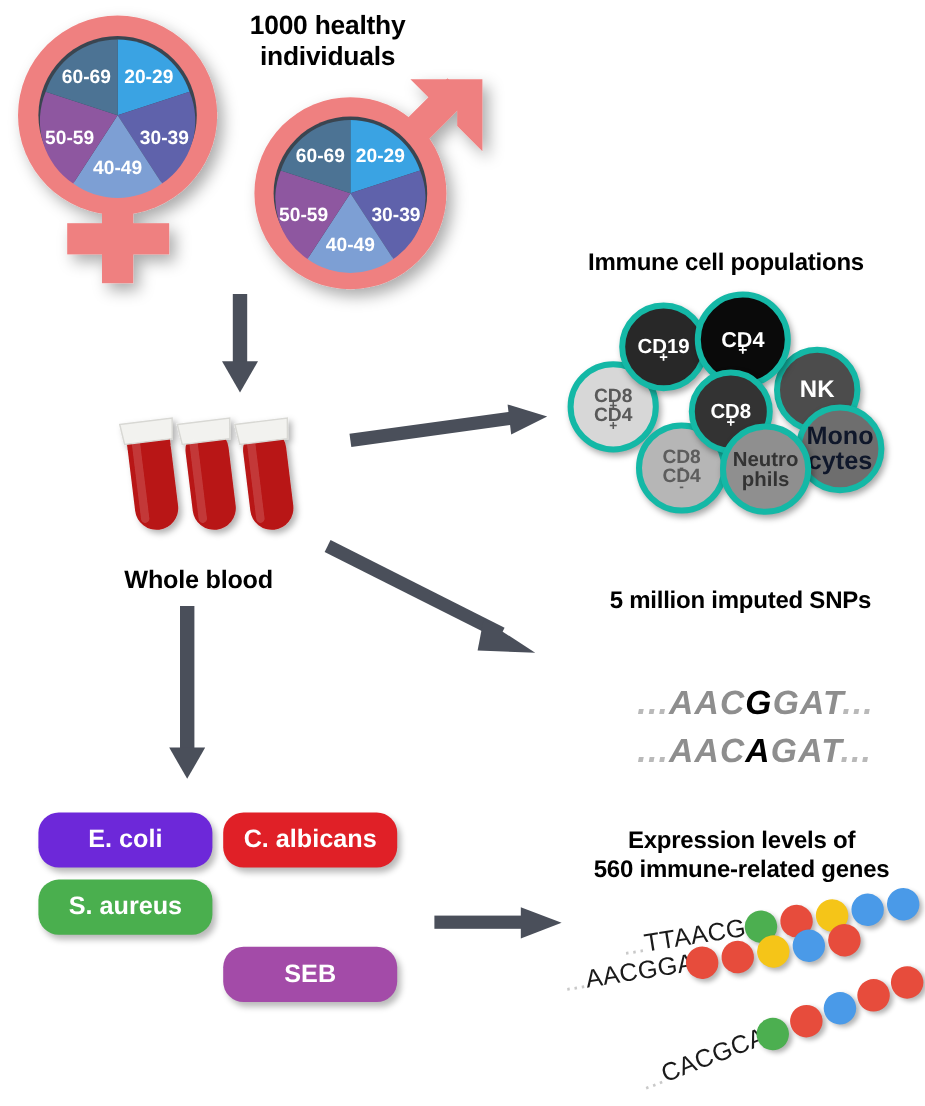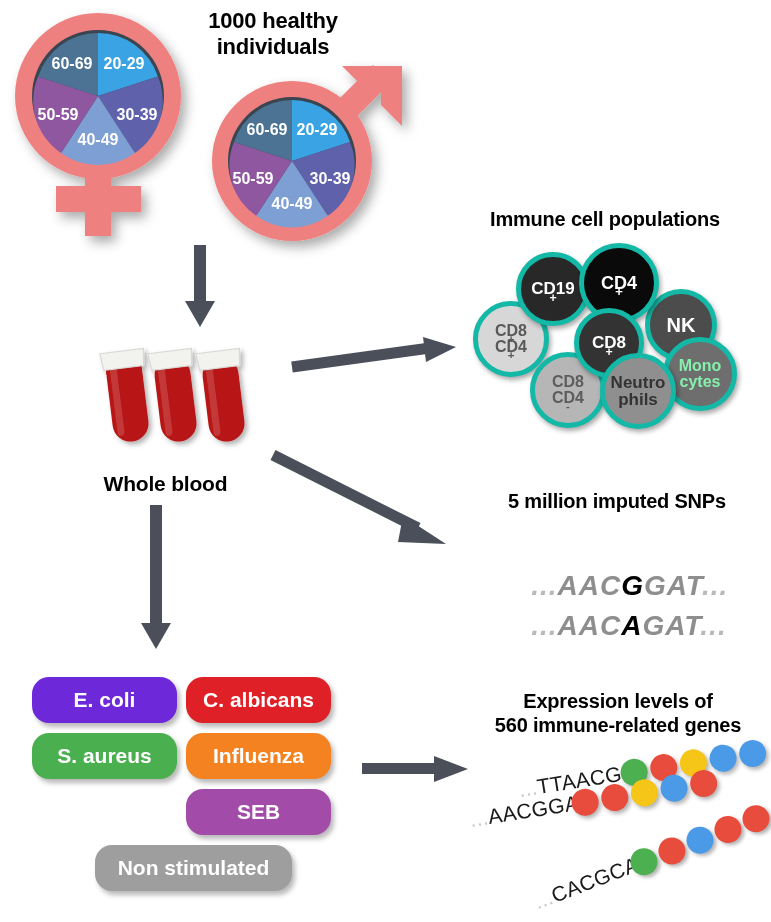--- a/index.html
+++ b/index.html
@@ -274,21 +274,21 @@
       <div>
         <span>CD8<span class="sup">-</span></span>
         <span>CD4<span class="sup">-</span></span>
       </div>
     </div>
 
     <div class="cell" style="left:574px; top:308px; width:70px; height:70px; background:#333333; color:#ffffff; font-size:17px;">
       <span>CD8<span class="sup">+</span></span>
     </div>
 
-    <div class="cell" style="left:663px; top:337px; width:74px; height:74px; background:#6e6e6e; color:#86efac; font-size:16px;">
+    <div class="cell" style="left:663px; top:337px; width:74px; height:74px; background:#6e6e6e; color:#0f172a; font-size:21px;">
       <div>
         <span>Mono</span>
         <span>cytes</span>
       </div>
     </div>
 
     <div class="cell" style="left:600px; top:353px; width:76px; height:76px; background:#8f8f8f; color:#333333; font-size:17px;">
       <div>
         <span>Neutro</span>
         <span>phils</span>
@@ -308,28 +308,22 @@
 
   <div class="pill" style="left:32px; top:677px; width:145px; height:46px; background:#6d28d9; font-size:21px;">
     <span>E. coli</span>
   </div>
   <div class="pill" style="left:186px; top:677px; width:145px; height:46px; background:#e02027; font-size:21px;">
     <span>C. albicans</span>
   </div>
   <div class="pill" style="left:32px; top:733px; width:145px; height:46px; background:#4aaf4e; font-size:21px;">
     <span>S. aureus</span>
   </div>
-  <div class="pill" style="left:186px; top:733px; width:145px; height:46px; background:#f58220; font-size:21px;">
-    <span>Influenza</span>
-  </div>
   <div class="pill" style="left:186px; top:789px; width:145px; height:46px; background:#a34ba8; font-size:21px;">
     <span>SEB</span>
-  </div>
-  <div class="pill" style="left:95px; top:845px; width:197px; height:46px; background:#9e9e9e; font-size:21px;">
-    <span>Non stimulated</span>
   </div>
 
   <div class="arrow" style="left:362px; top:755px;">
     <svg width="110" height="30" viewBox="0 0 110 30">
       <rect x="0" y="8" width="78" height="11" fill="#4a4f5a"></rect>
       <path d="M72,1 L106,14 L72,27 Z" fill="#4a4f5a"></path>
     </svg>
   </div>
 
   <div class="abs heading" style="left:468px; top:690px; width:300px; font-size:20px;">

